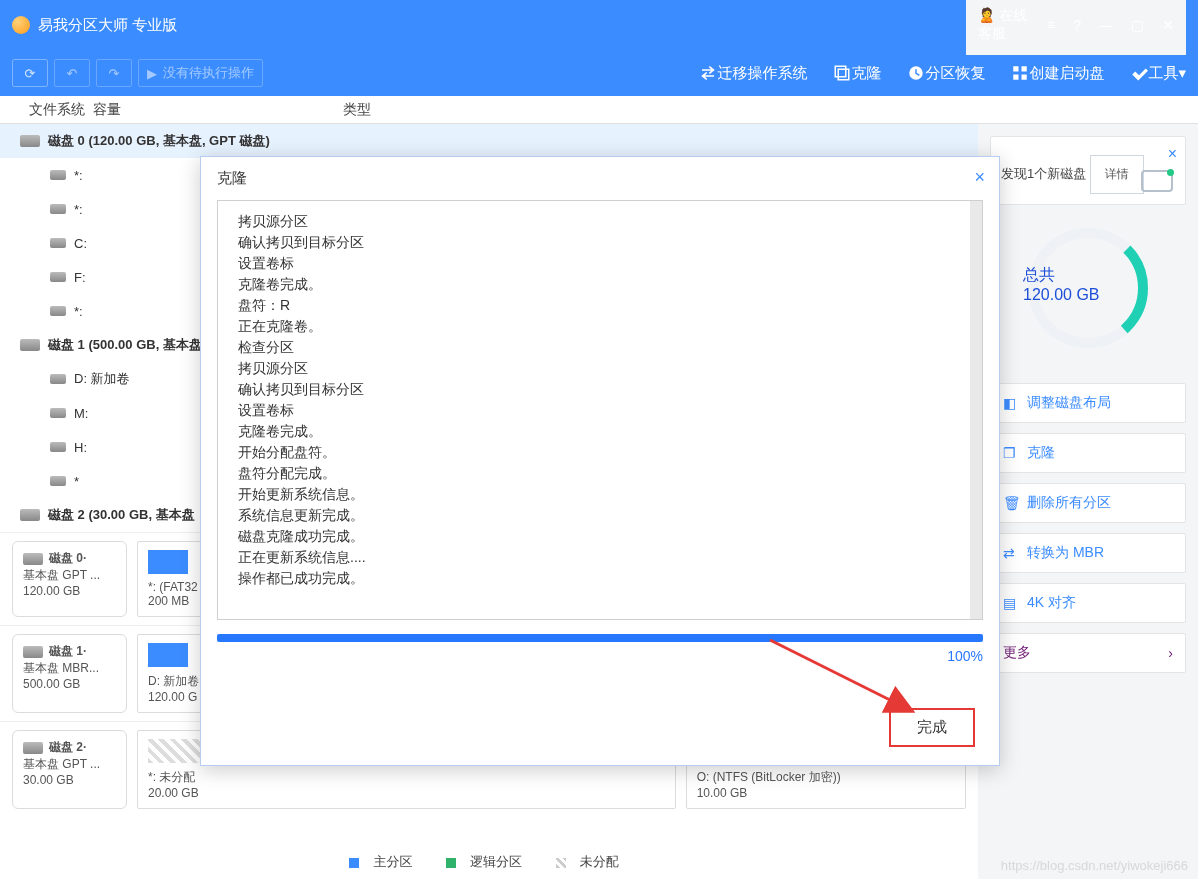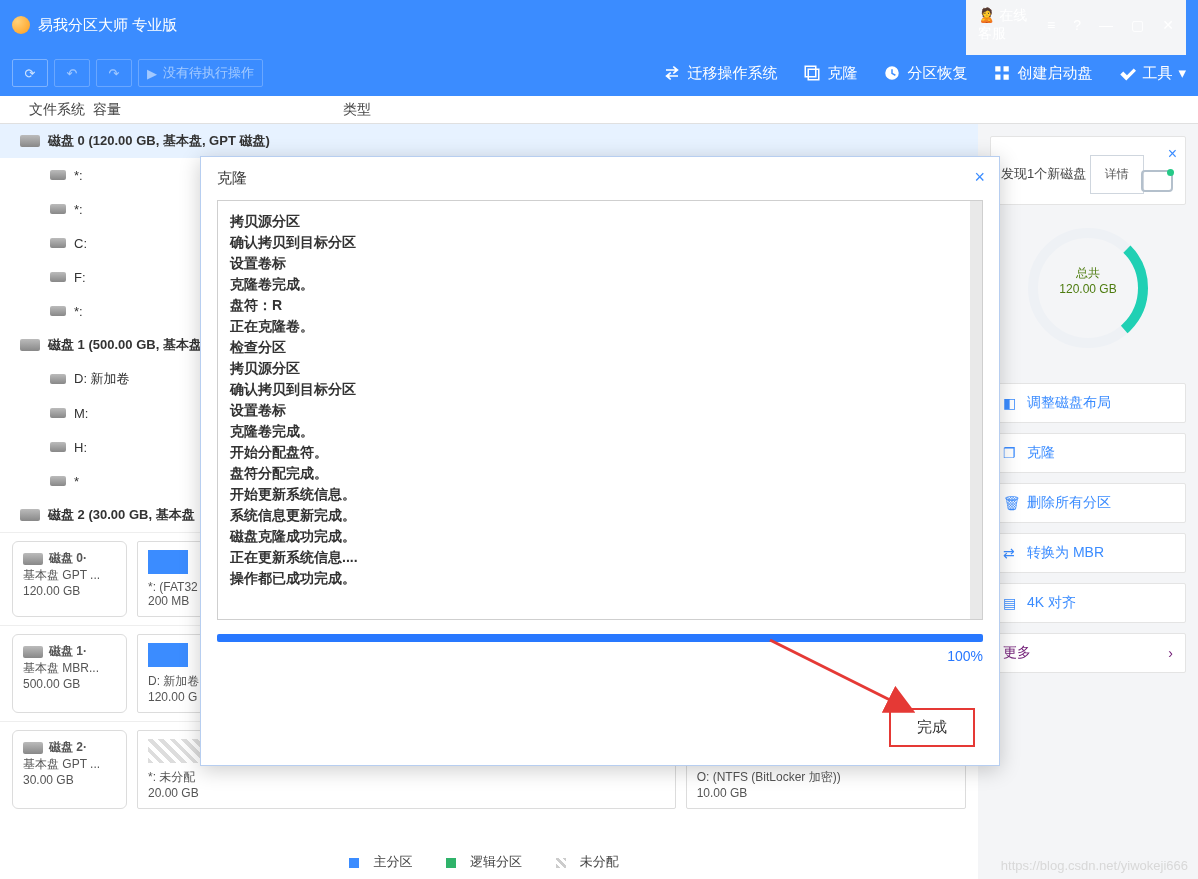--- a/index.html
+++ b/index.html
@@ -10,21 +10,21 @@
 .titlebar .logo { width:18px; height:18px; border-radius:50%; background:radial-gradient(circle at 30% 30%,#ffd27a,#ff9c1a); margin-right:8px; }
 .titlebar .title { font-size:15px; }
 .titlebar .right { margin-left:auto; display:flex; align-items:center; gap:18px; }
 .titlebar .right span,.titlebar .right svg{ cursor:pointer; font-size:14px; }
 
 
 .toolbar { height:46px; background:#3b8cff; display:flex; align-items:center; padding:0 12px; color:#bcd9ff; }
 .tool-btn { border:1px solid #7eb3ff; border-radius:2px; height:28px; min-width:36px; display:flex; align-items:center; justify-content:center; margin-right:6px; color:#cfe4ff; font-size:13px; padding:0 8px; cursor:pointer; }
 .tool-btn.disabled { opacity:.7; }
 .toolbar .spacer { flex:1; }
-.action { color:#fff; font-size:15px; display:flex; align-items:center; gap:6px; margin-left:26px; cursor:pointer;justify-content:center; }
+.action { color:#fff; font-size:15px; display:flex; align-items:center; margin-left:26px; cursor:pointer;justify-content:center; }
 .action svg{ width:18px; height:18px; fill:#fff; }
 
 
 .columns { height:28px; background:#fff; display:flex; align-items:center; border-bottom:1px solid #e0e0e0; font-size:14px; color:#444; }
 .columns div{ padding-left:8px; }
 .col-part{ width:320px; } .col-fs{ width:85px;text-align:right; } .col-cap{ width:250px; } .col-type{ width:250px; }
 
 .main { display:flex; height:calc(879px - 50px - 46px - 28px); }
 .left { flex:1; background:#fff; overflow:hidden; position:relative; }
 .right { width:220px; padding:12px; background:#f4f5f7; position:relative; }
@@ -48,31 +48,31 @@
 
 
 .notice{ background:#fff; border:1px solid #e4e4e4; border-radius:2px; padding:10px; font-size:13px; color:#444; position:relative; }
 .notice .close{ position:absolute; top:8px; right:8px; color:#3b8cff; font-size:16px; cursor:pointer; }
 .notice .detail-btn{ border:1px solid #cfd6de; padding:10px 14px; display:inline-block; margin-top:8px; color:#555; font-size:12px; cursor:pointer;}
 .notice .hd-icon{ position:absolute; right:12px; bottom:12px; width:32px; height:22px; border:2px solid #b4c0cc; border-radius:4px; }
 .notice .hd-icon::after{content:""; position:absolute; top:-3px; right:-3px; width:7px; height:7px; background:#25c987; border-radius:50%;}
 
 .donut{ width:130px; height:130px; margin:18px auto 30px; position:relative; }
 .donut svg{ transform:rotate(-45deg); }
-.donut-label{ position:absolute; top:42px; left:0; right:0; text-align:center; font-size:12px; color:#4d7c0f; }
+.donut-label{ position:absolute; top:42px; left:0; right:0; text-align:left; font-size:16px; color:#1d4ed8; }
 
 .op-item{ background:#fff; border:1px solid #e4e4e4; border-radius:2px; padding:10px 12px; font-size:14px; color:#3b8cff; margin-bottom:10px; display:flex; align-items:center; gap:8px; cursor:pointer; }
 .op-item .ic{ width:16px; height:16px; }
 .op-item.more{ color:#701a75; justify-content:space-between;}
 
 
 .dialog-mask{ position:absolute; left:200px; top:156px; width:800px; height:610px; background:#fff; border:1px solid #b7cef0; box-shadow:0 4px 20px rgba(0,0,0,.2); }
 .dlg-title{ font-size:15px; padding:12px 16px; color:#333;}
 .dlg-close{ position:absolute; top:10px; right:14px; color:#3b8cff; font-size:18px; cursor:pointer;}
-.dlg-body{ border:1px solid #cfcfcf; margin:0 16px; height:420px; overflow:auto; padding:10px 12px; font-size:14px; color:#333; line-height:1.5; position:relative;font-weight:bold;}
+.dlg-body{ border:1px solid #cfcfcf; margin:0 16px; height:420px; overflow:auto; padding:10px 20px; font-size:14px; color:#333; line-height:1.5; position:relative;}
 .dlg-body::after{content:""; position:absolute; right:0; top:0; bottom:0; width:12px; background:#e9e9e9;}
 .dlg-prog{ height:8px; margin:14px 16px 6px; background:#2878ff; border-radius:2px;}
 .dlg-pct{ text-align:right; padding:0 16px; font-size:14px; color:#2878ff;}
 .dlg-btn{ position:absolute; right:24px; bottom:18px; border:2px solid #e53935; color:#333; background:#fff; padding:8px 26px; font-size:15px; cursor:pointer;}
 
 
 .arrow{ position:absolute; width:120px; height:90px; left:770px; top:640px; pointer-events:none; }
 .arrow svg{ overflow:visible; }
 
 .watermark{ position:absolute; right:10px; bottom:6px; color:#d8d8d8; font-size:13px; }

